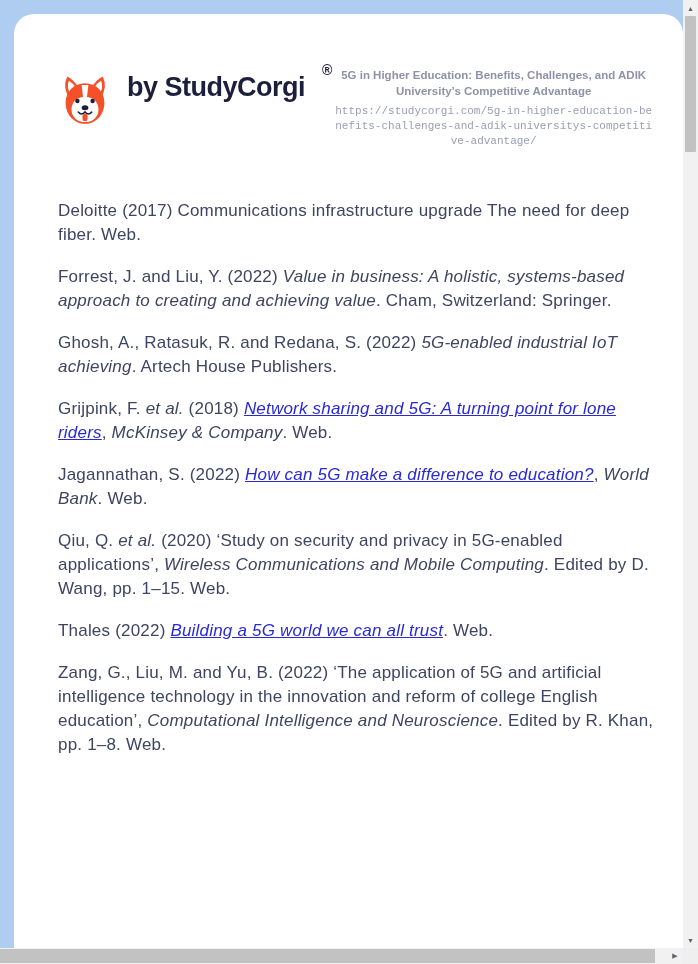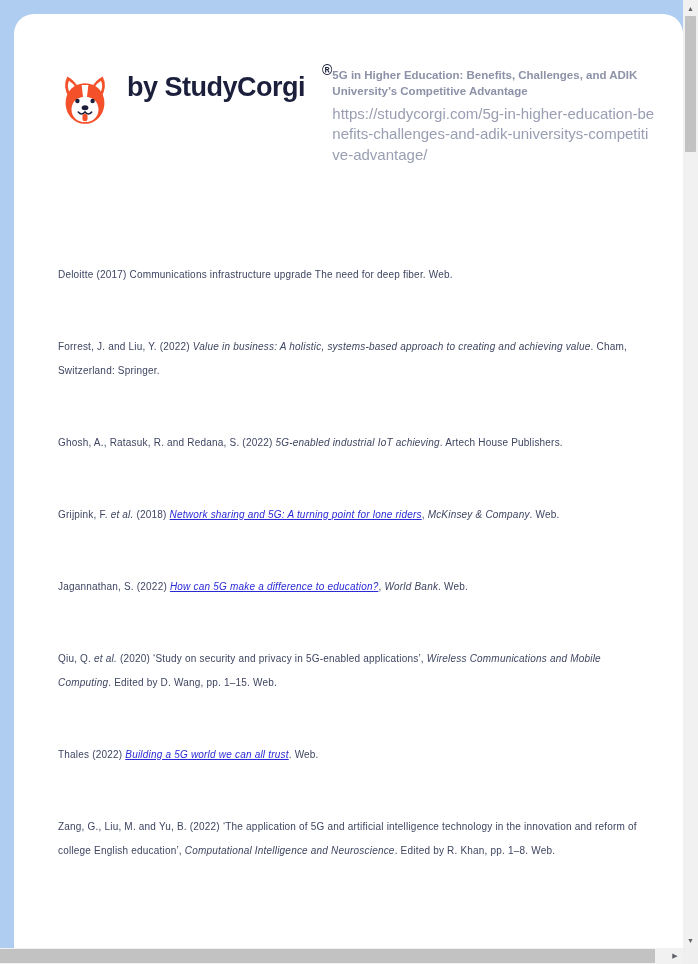--- a/index.html
+++ b/index.html
@@ -41,44 +41,44 @@
     white-space: nowrap;
   }
   .reg-mark {
     font-size: 14px;
     font-weight: bold;
     color: #1b1f3c;
     position: relative;
     top: -10px;
     margin-left: 2px;
   }
-  .header-meta { width: 330px; text-align: left; padding-top: 4px; }
+  .header-meta { width: 330px; text-align: center; padding-top: 4px; }
   .doc-title {
     font-size: 11.5px;
     font-weight: bold;
     color: #8d92a8;
     line-height: 1.35;
     margin-bottom: 5px;
   }
   .doc-url {
-    font-size: 15px;
+    font-size: 11px;
     color: #9a9eb2;
     line-height: 1.35;
     word-break: break-all;
+    font-family: Liberation Mono, monospace;
   }
 
   
   .content { padding: 50px 28px 0 44px; }
   .ref {
-    font-size: 10px;
+    font-size: 17px;
     line-height: 24px;
     color: #3e4561;
     letter-spacing: 0.2px;
     margin-bottom: 18px;
-    margin-top: 48px;
   }
   .ref .it { font-style: italic; }
   .ref a.ref-link {
     color: #2929d6;
     font-style: italic;
     text-decoration: underline;
     cursor: pointer;
   }
 
   

